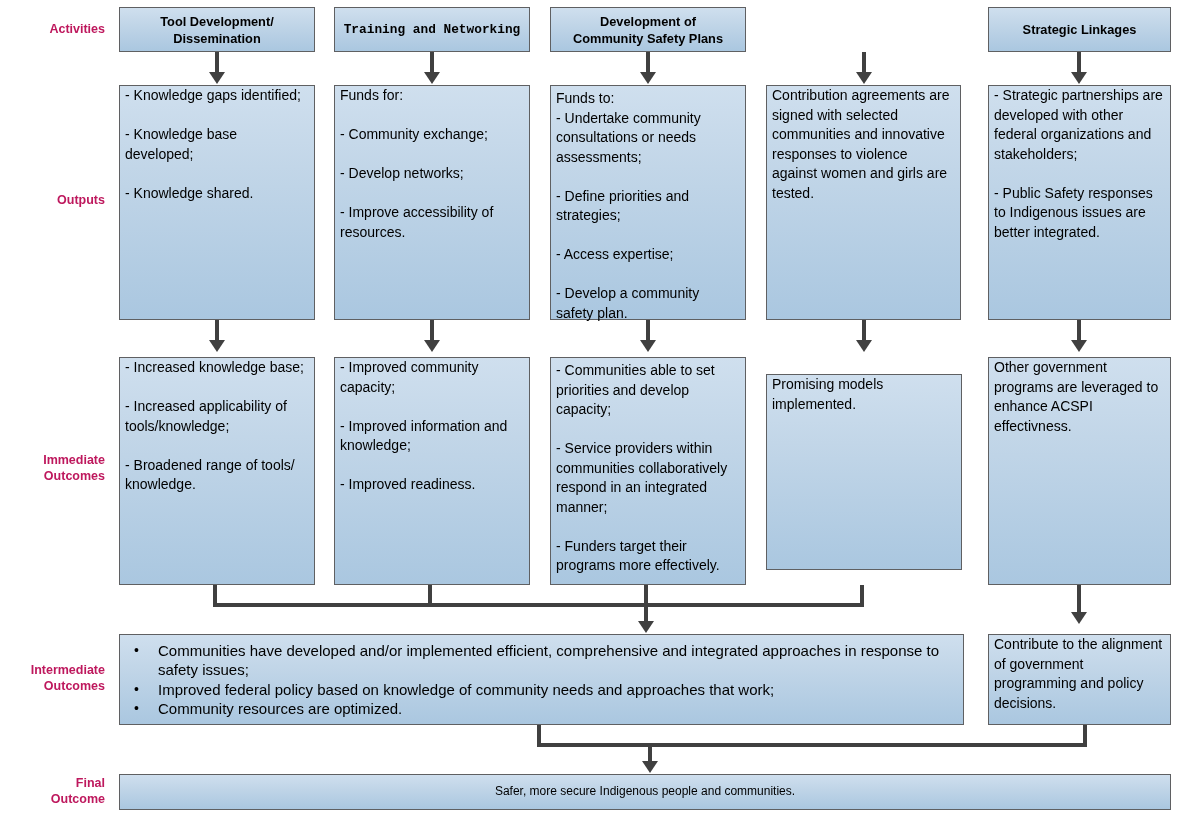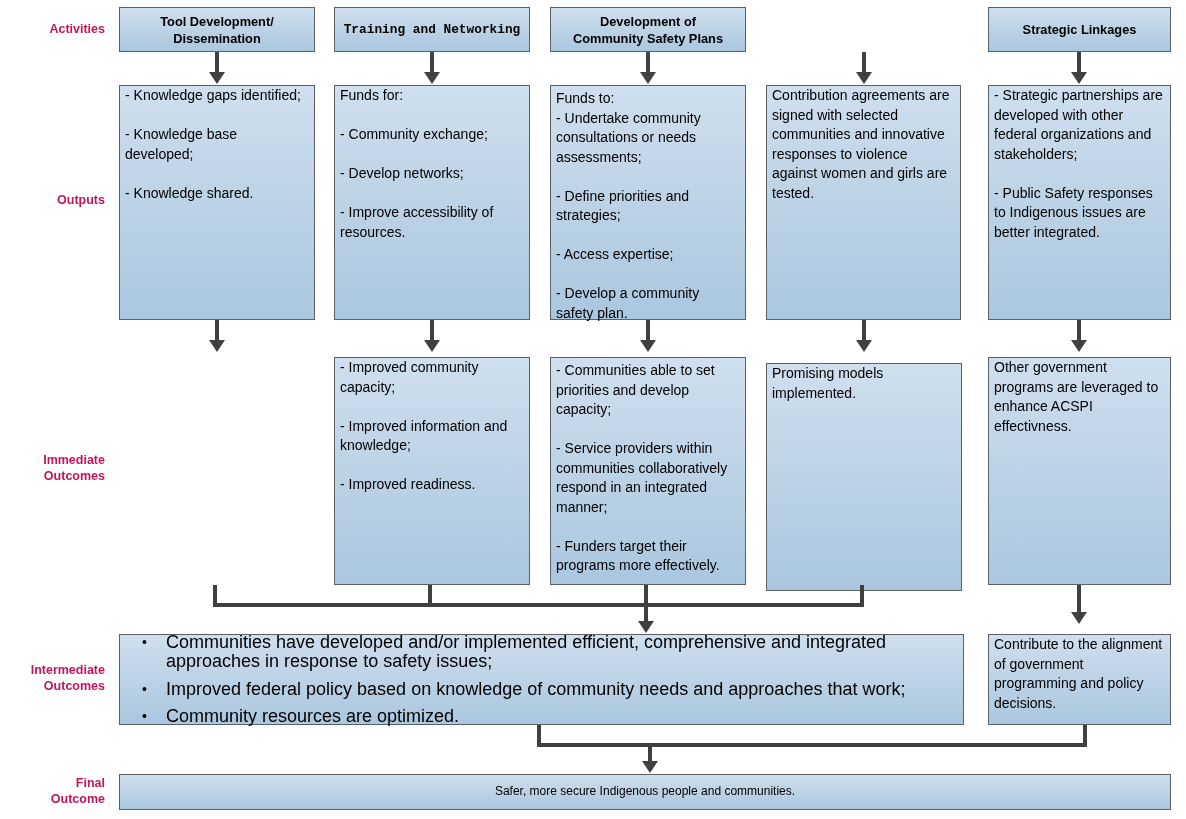--- a/index.html
+++ b/index.html
@@ -78,24 +78,24 @@
     align-items: center;
   }
   .bullet-list {
     margin: 0;
     padding: 0 8px 0 38px;
     list-style: none;
     width: 100%;
   }
   .bullet-list li {
     position: relative;
-    font-size: 18px;
+    font-size: 15px;
     line-height: 19.5px;
     padding-left: 0;
-    margin: 8px;
+    margin: 0;
   }
   .bullet-list li::before {
     content: "\2022";
     position: absolute;
     left: -24px;
     top: 0;
     font-size: 14px;
   }
 
   
@@ -206,35 +206,42 @@
   <div class="arrowhead" style="left:209px; top:340px;"></div>
   <div class="vline" style="left:430px; top:320px; height:25px;"></div>
   <div class="arrowhead" style="left:424px; top:340px;"></div>
   <div class="vline" style="left:646px; top:320px; height:25px;"></div>
   <div class="arrowhead" style="left:640px; top:340px;"></div>
   <div class="vline" style="left:862px; top:320px; height:25px;"></div>
   <div class="arrowhead" style="left:856px; top:340px;"></div>
   <div class="vline" style="left:1077px; top:320px; height:25px;"></div>
   <div class="arrowhead" style="left:1071px; top:340px;"></div>
 
+  <div class="box content" style="left:119px; top:357px; width:196px; height:228px;">
+    <div class="box-inner">- Increased knowledge base;
+
+- Increased applicability of tools/knowledge;
+
+- Broadened range of tools/ knowledge.</div>
+  </div>
   <div class="box content" style="left:334px; top:357px; width:196px; height:228px;">
     <div class="box-inner">- Improved community capacity;
 
 - Improved information and knowledge;
 
 - Improved readiness.</div>
   </div>
   <div class="box content top" style="left:550px; top:357px; width:196px; height:228px; align-items:flex-start;">
     <div class="box-inner" style="padding-top:3px;">- Communities able to set priorities and develop capacity;
 
 - Service providers within communities collaboratively respond in an integrated manner;
 
 - Funders target their programs more effectively.</div>
   </div>
-  <div class="box content" style="left:766px; top:363px; width:196px; height:228px;">
+  <div class="box content" style="left:766px; top:374px; width:196px; height:196px;">
     <div class="box-inner">Promising models implemented.</div>
   </div>
   <div class="box content" style="left:988px; top:357px; width:183px; height:228px;">
     <div class="box-inner">Other government programs are leveraged to enhance ACSPI effectivness.</div>
   </div>
 
   <div class="vline" style="left:213px; top:585px; height:22px;"></div>
   <div class="vline" style="left:428px; top:585px; height:22px;"></div>
   <div class="vline" style="left:644px; top:585px; height:22px;"></div>
   <div class="vline" style="left:860px; top:585px; height:22px;"></div>

